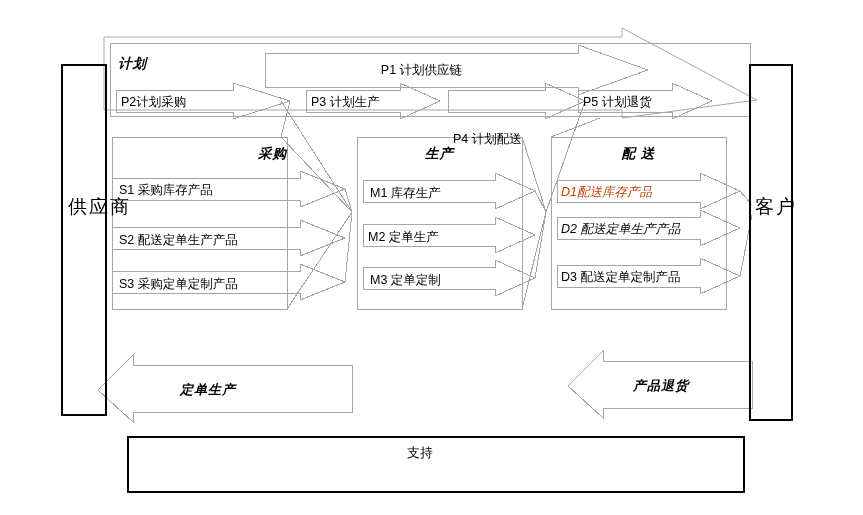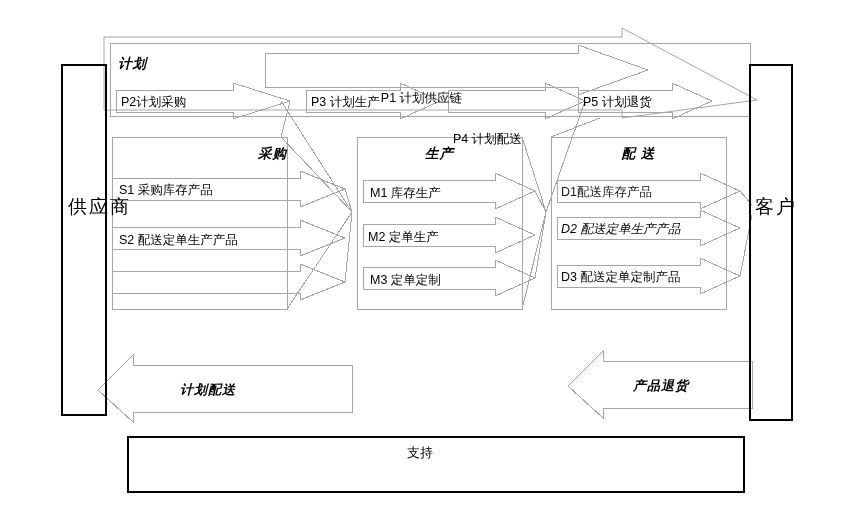--- a/index.html
+++ b/index.html
@@ -6,21 +6,21 @@
   body{width:863px;height:515px;overflow:hidden;
        font-family:"Liberation Sans","DejaVu Sans",sans-serif;}
   #stage{position:relative;width:863px;height:515px;background:#fff;}
   svg#canvas{position:absolute;left:0;top:0;width:863px;height:515px;}
   .lbl{position:absolute;white-space:nowrap;color:#000;}
   .lbl-arrow{font-size:12.5px;}
   .lbl-sec{font-size:13.5px;font-style:italic;font-weight:bold;letter-spacing:1px;}
   .lbl-endpoint{font-size:19px;letter-spacing:2px;}
   .lbl-ret{font-size:13px;font-style:italic;font-weight:bold;letter-spacing:1px;}
   .lbl-support{font-size:13px;}
-  .dim{color:#0f172a;}
+  .dim{color:#c2410c;font-style:italic;}
 </style>
 </head>
 <body>
 
 <div id="stage">
 
   <svg id="canvas" viewBox="0 0 863 515">
     <g fill="none" stroke="#a6a6a6" stroke-width="1" shape-rendering="crispEdges">
 
       <g stroke="#a6a6a6" stroke-width="1" shape-rendering="geometricPrecision">
@@ -124,35 +124,36 @@
   </svg>
 
   <div class="lbl lbl-endpoint" style="left:68px;top:196px;width:36px;text-align:center;line-height:22px;">供应商</div>
   <div class="lbl lbl-endpoint" style="left:755px;top:196px;width:34px;text-align:center;line-height:22px;">客户</div>
 
   <div class="lbl lbl-sec" style="left:118px;top:55px;">计划</div>
   <div class="lbl lbl-sec" style="left:112px;top:145px;width:175px;text-align:right;">采购</div>
   <div class="lbl lbl-sec" style="left:357px;top:145px;width:165px;text-align:center;">生产</div>
   <div class="lbl lbl-sec" style="left:551px;top:145px;width:175px;text-align:center;">配  送</div>
 
-  <div class="lbl lbl-arrow" style="left:265px;top:62px;width:313px;text-align:center;margin-top:28px;">P1  计划供应链</div>
+  <div class="lbl lbl-arrow" style="left:265px;top:62px;width:313px;text-align:center;">P1  计划供应链</div>
   <div class="lbl lbl-arrow" style="left:121px;top:94px;">P2计划采购</div>
   <div class="lbl lbl-arrow" style="left:311px;top:94px;">P3  计划生产</div>
   <div class="lbl lbl-arrow" style="left:453px;top:94px;margin-top:37px;">P4  计划配送</div>
   <div class="lbl lbl-arrow" style="left:583px;top:94px;">P5  计划退货</div>
 
   <div class="lbl lbl-arrow" style="left:119px;top:182px;">S1  采购库存产品</div>
   <div class="lbl lbl-arrow" style="left:119px;top:232px;">S2  配送定单生产产品</div>
+  <div class="lbl lbl-arrow" style="left:119px;top:276px;">S3  采购定单定制产品</div>
 
   <div class="lbl lbl-arrow" style="left:370px;top:185px;">M1    库存生产</div>
   <div class="lbl lbl-arrow" style="left:368px;top:229px;">M2  定单生产</div>
   <div class="lbl lbl-arrow" style="left:370px;top:272px;">M3    定单定制</div>
 
   <div class="lbl lbl-arrow dim" style="left:561px;top:184px;">D1配送库存产品</div>
   <div class="lbl lbl-arrow" style="left:561px;top:221px;font-style:italic;">D2   配送定单生产产品</div>
   <div class="lbl lbl-arrow" style="left:561px;top:269px;">D3  配送定单定制产品</div>
 
-  <div class="lbl lbl-ret" style="left:180px;top:381px;">计划配送</div>
+  <div class="lbl lbl-ret" style="left:180px;top:381px;">定单生产</div>
   <div class="lbl lbl-ret" style="left:633px;top:377px;">产品退货</div>
 
   <div class="lbl lbl-support" style="left:128px;top:444px;width:584px;text-align:center;">支持</div>
 
 </div>
 
 </body></html>

